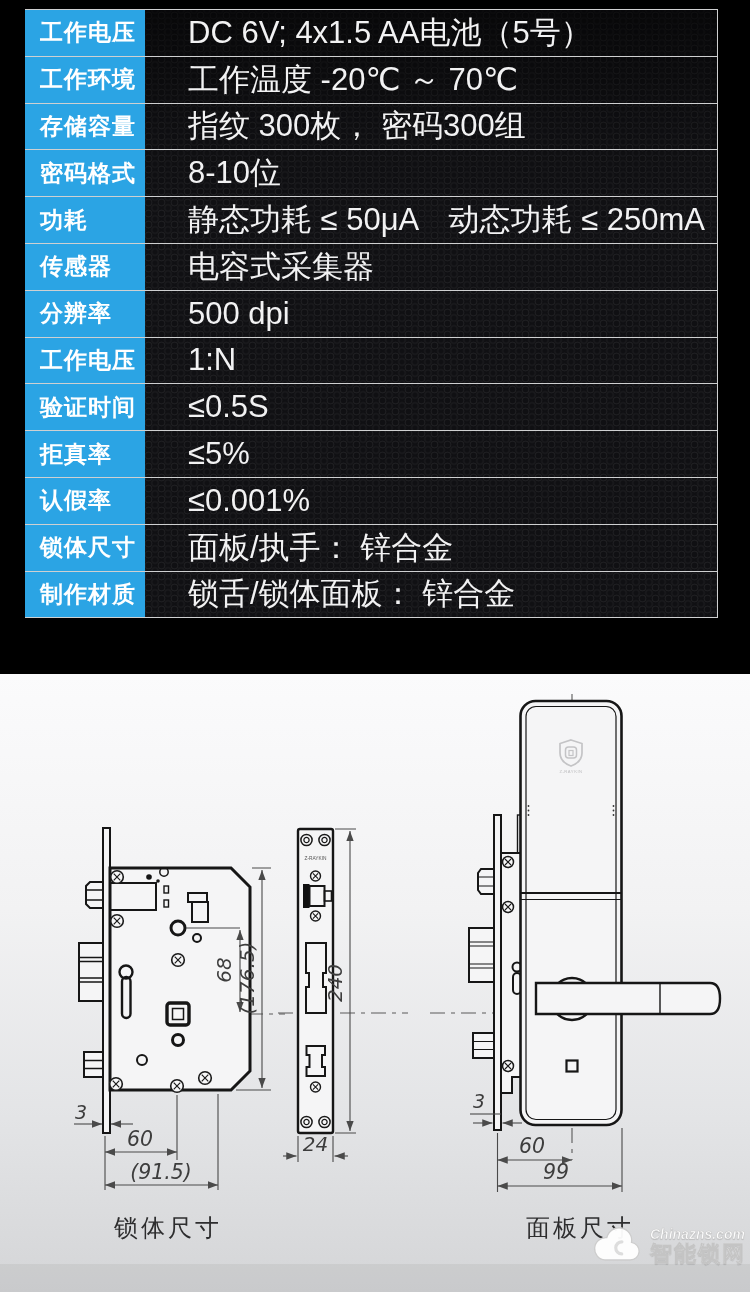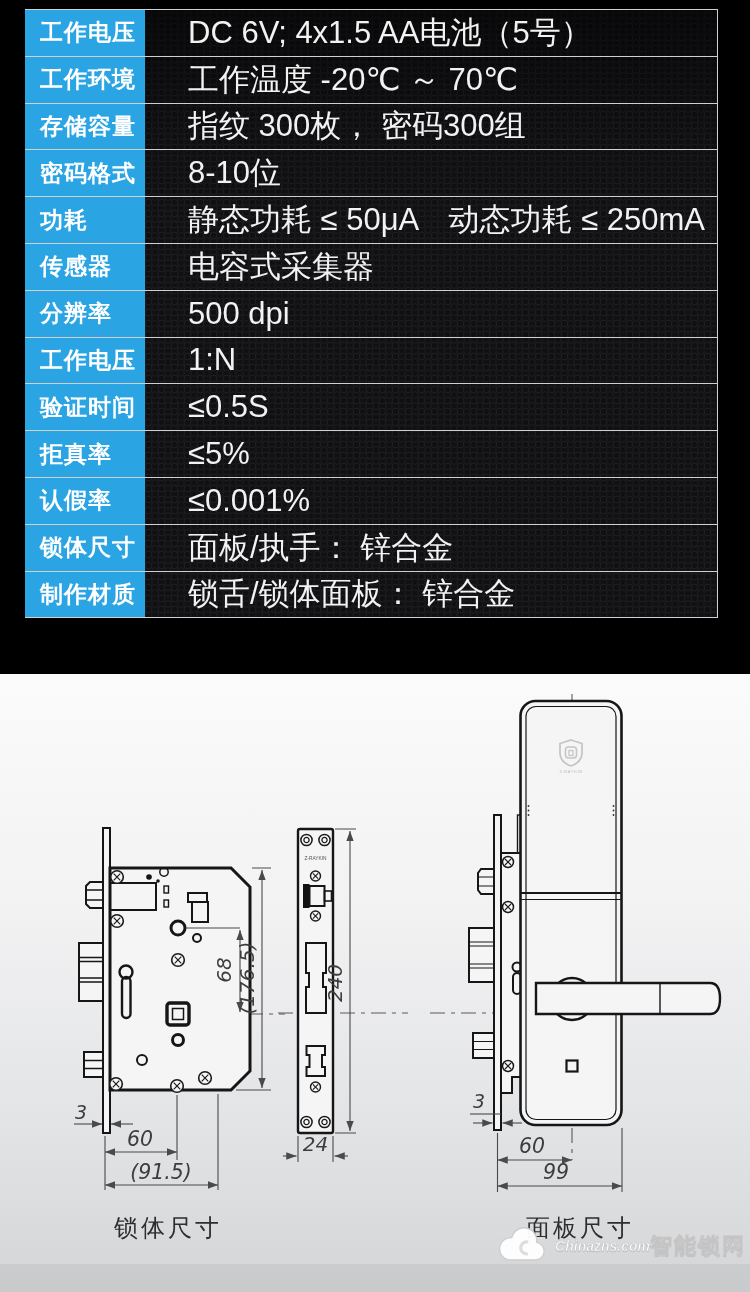--- a/index.html
+++ b/index.html
@@ -69,21 +69,21 @@
     font-family:"DejaVu Sans","Liberation Sans",sans-serif;
     font-style:italic;fill:#3d3d3d;
   }
   .dash{stroke:#5a5a5a;stroke-width:1.1;fill:none;stroke-dasharray:15 6 4 6;}
 
   
   .watermark{
     position:absolute;right:4px;top:550px;display:flex;align-items:center;gap:4px;
     opacity:.96;
   }
-  .wm-text{display:flex;flex-direction:row;line-height:1.05;align-items:center;}
+  .wm-text{display:flex;flex-direction:column;line-height:1.05;}
   .wm-site{
     font-size:14px;font-style:italic;font-weight:bold;color:#fff;
     -webkit-text-stroke:.6px #c9c9c9;text-shadow:0 1px 1px rgba(120,120,120,.35);
   }
   .wm-name{
     font-size:22px;font-weight:bold;letter-spacing:2px;color:#fff;
     -webkit-text-stroke:.7px #c4c4c4;text-shadow:0 1px 1px rgba(120,120,120,.35);
   }
 </style>
 </head>

